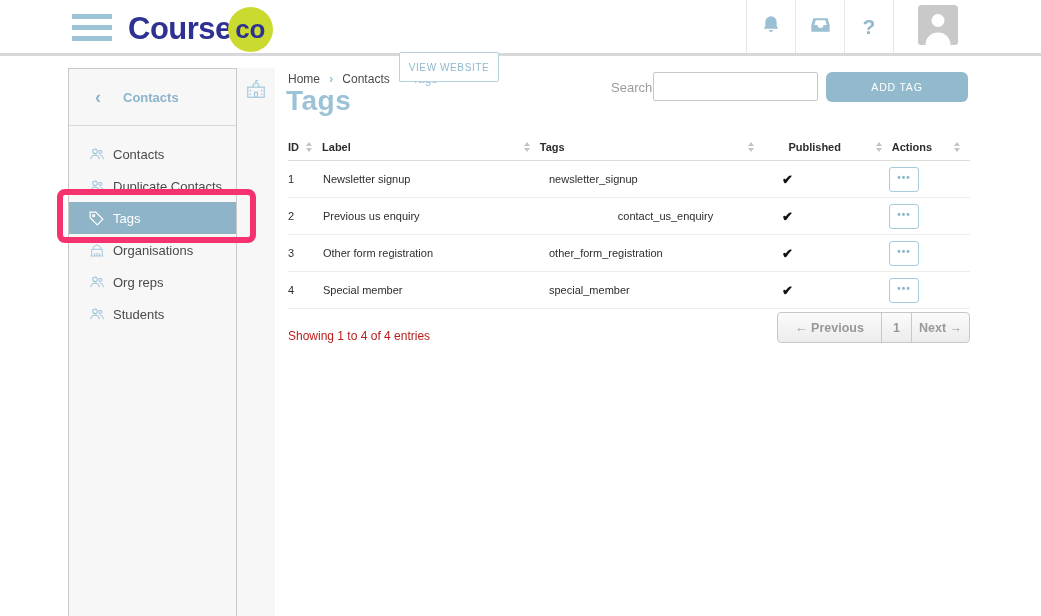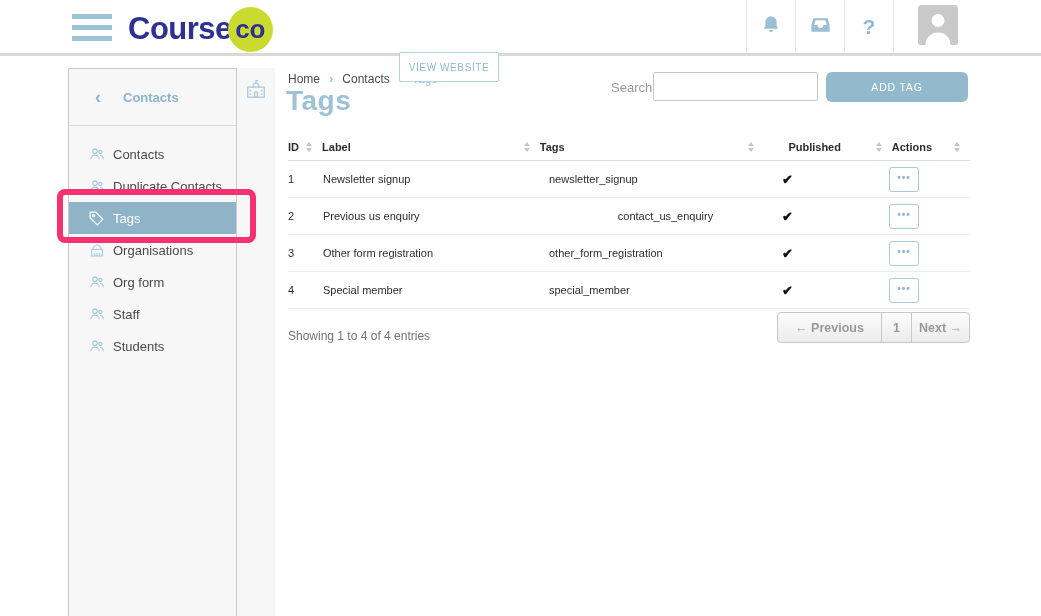--- a/index.html
+++ b/index.html
@@ -56,21 +56,21 @@
   .th { display:flex; align-items:center; justify-content:space-between; font-size:11px; font-weight:bold; color:#2d2d2d; padding-right:10px; cursor:pointer; }
   .sort { display:inline-flex; flex-direction:column; gap:2px; }
   .sort i { width:0; height:0; border-left:3.5px solid transparent; border-right:3.5px solid transparent; }
   .sort .up { border-bottom:4px solid #c4c4c4; }
   .sort .down { border-top:4px solid #c4c4c4; }
   .tr { display:flex; height:37px; align-items:center; border-bottom:1px solid #ececec; }
   .td { font-size:11px; color:#2d2d2d; }
   .check { font-size:13px; font-weight:bold; color:#111; }
   .dots-btn { width:30px; height:25px; background:#fff; border:1px solid #a9cbdc; border-radius:3px; color:#8fb7c9; font-size:10px; font-weight:bold; letter-spacing:1px; cursor:pointer; display:flex; align-items:center; justify-content:center; padding-bottom:4px; }
 
-  .showing { position:absolute; left:13px; top:270px; font-size:12px; color:#737373; }
+  .showing { position:absolute; left:13px; top:270px; font-size:12px; color:#b91c1c; }
   .pagination { position:absolute; left:502px; top:253px; display:flex; height:31px; border:1px solid #c8c8c8; border-radius:4px; overflow:hidden; background:linear-gradient(#fbfbfb,#ececec); }
   .page-btn { display:flex; align-items:center; justify-content:center; font-size:12.5px; font-weight:bold; color:#999; cursor:pointer; background:transparent; border:none; border-left:1px solid #c8c8c8; font-family:"Liberation Sans",sans-serif; }
   .page-btn:first-child { border-left:none; }
   .pg-prev { width:103px; } .pg-num { width:30px; } .pg-next { width:58px; }
 </style>
 </head>
 <body>
 
 <div class="screen">
 
@@ -166,32 +166,21 @@
         </div>
         <div class="side-item">
           <span class="side-ic">
             <svg viewBox="0 0 24 24" width="16" height="16" fill="none" stroke="#a5c9db" stroke-width="1.7">
               <circle cx="9" cy="8" r="3.4"></circle>
               <path d="M2.6 20a6.4 6.4 0 0 1 12.8 0"></path>
               <circle cx="17" cy="9" r="2.4"></circle>
               <path d="M16.2 13.9a6 6 0 0 1 5.2 6.1"></path>
             </svg>
           </span>
-          <span class="side-label">Org form</span>
-        </div>
-        <div class="side-item">
-          <span class="side-ic">
-            <svg viewBox="0 0 24 24" width="16" height="16" fill="none" stroke="#a5c9db" stroke-width="1.7">
-              <circle cx="9" cy="8" r="3.4"></circle>
-              <path d="M2.6 20a6.4 6.4 0 0 1 12.8 0"></path>
-              <circle cx="17" cy="9" r="2.4"></circle>
-              <path d="M16.2 13.9a6 6 0 0 1 5.2 6.1"></path>
-            </svg>
-          </span>
-          <span class="side-label">Staff</span>
+          <span class="side-label">Org reps</span>
         </div>
         <div class="side-item">
           <span class="side-ic">
             <svg viewBox="0 0 24 24" width="16" height="16" fill="none" stroke="#a5c9db" stroke-width="1.7">
               <circle cx="9" cy="8" r="3.4"></circle>
               <path d="M2.6 20a6.4 6.4 0 0 1 12.8 0"></path>
               <circle cx="17" cy="9" r="2.4"></circle>
               <path d="M16.2 13.9a6 6 0 0 1 5.2 6.1"></path>
             </svg>
           </span>

